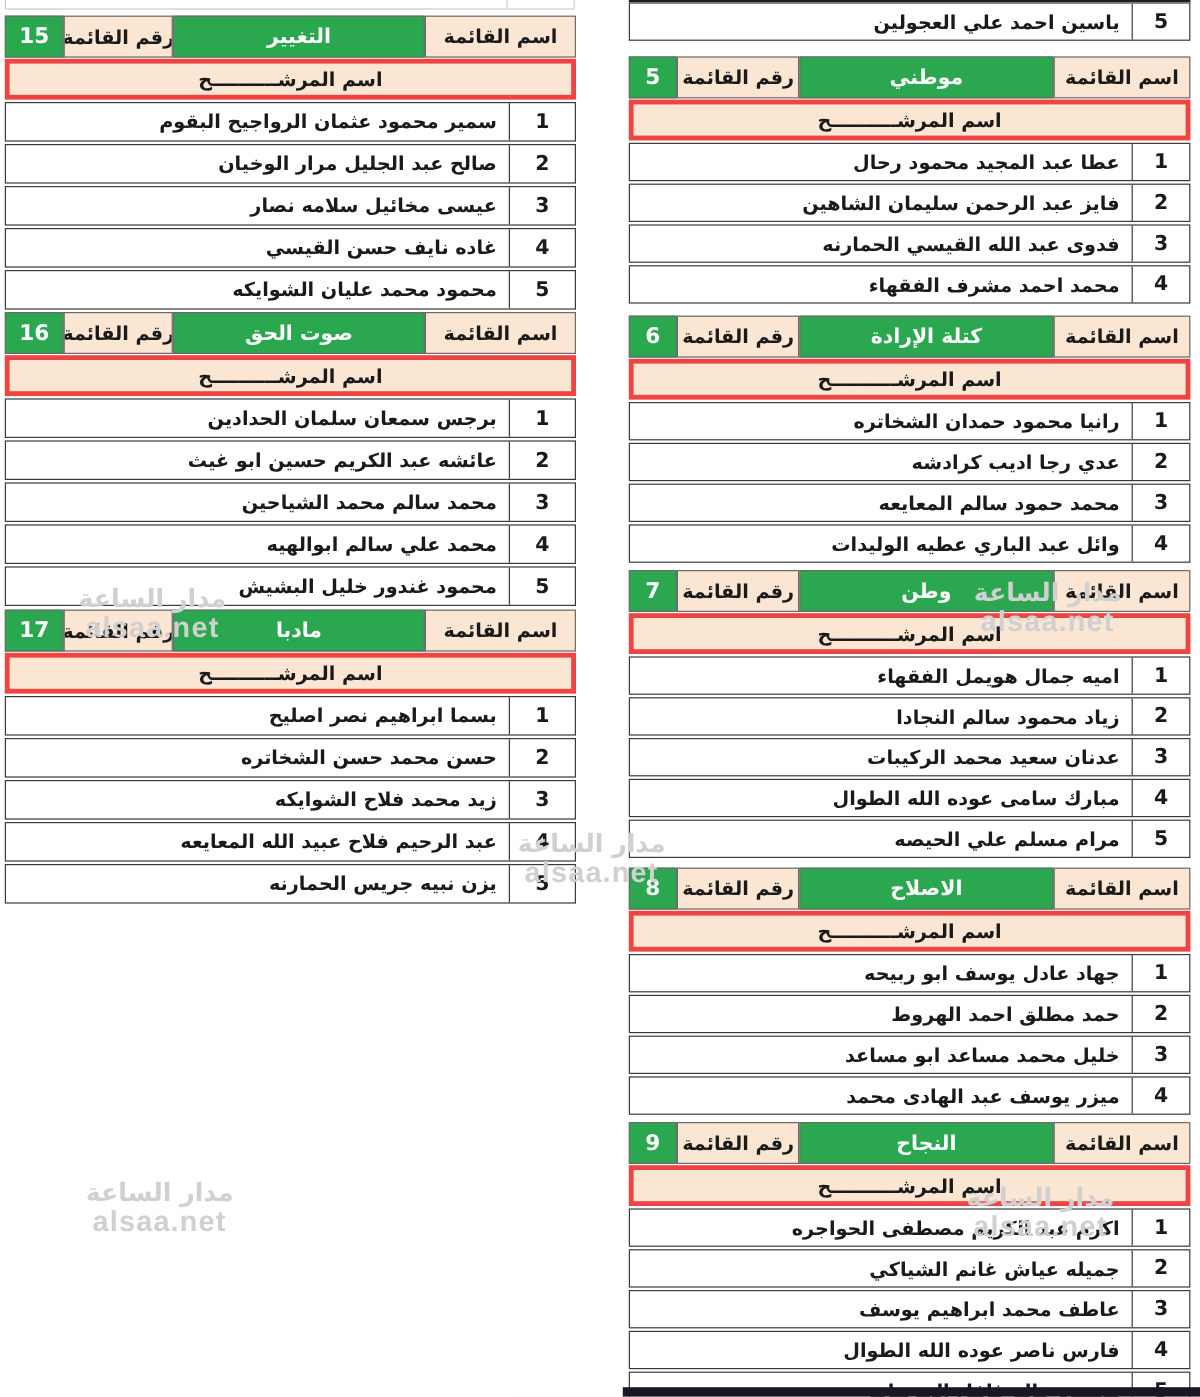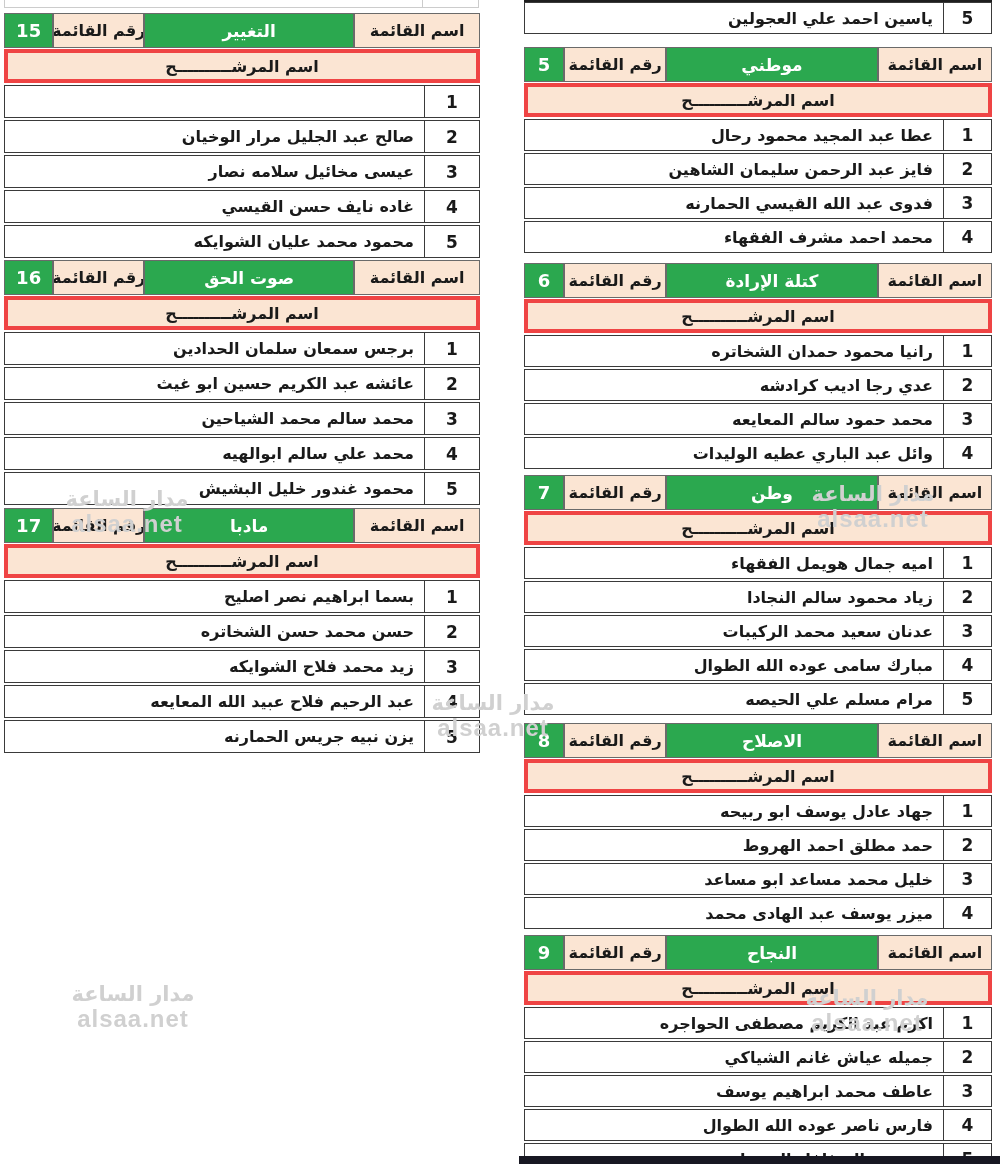--- a/index.html
+++ b/index.html
@@ -86,20 +86,21 @@
     <div class="hrow">
       <div class="hc peach c-name-label">اسم القائمة</div>
       <div class="hc green-cell c-listname">التغيير</div>
       <div class="hc peach c-num-label">رقم القائمة</div>
       <div class="hc green-cell c-listnum">15</div>
     </div>
     <div class="subrow">اسم المرشــــــــــح</div>
     <div class="rows">
           <div class="crow">
     <div class="cnum">1</div>
+    <div class="cname">سمير محمود عثمان الرواجيح البقوم</div>
   </div>
           <div class="crow">
     <div class="cnum">2</div>
     <div class="cname">صالح عبد الجليل مرار الوخيان</div>
   </div>
           <div class="crow">
     <div class="cnum">3</div>
     <div class="cname">عيسى مخائيل سلامه نصار</div>
   </div>
           <div class="crow">

